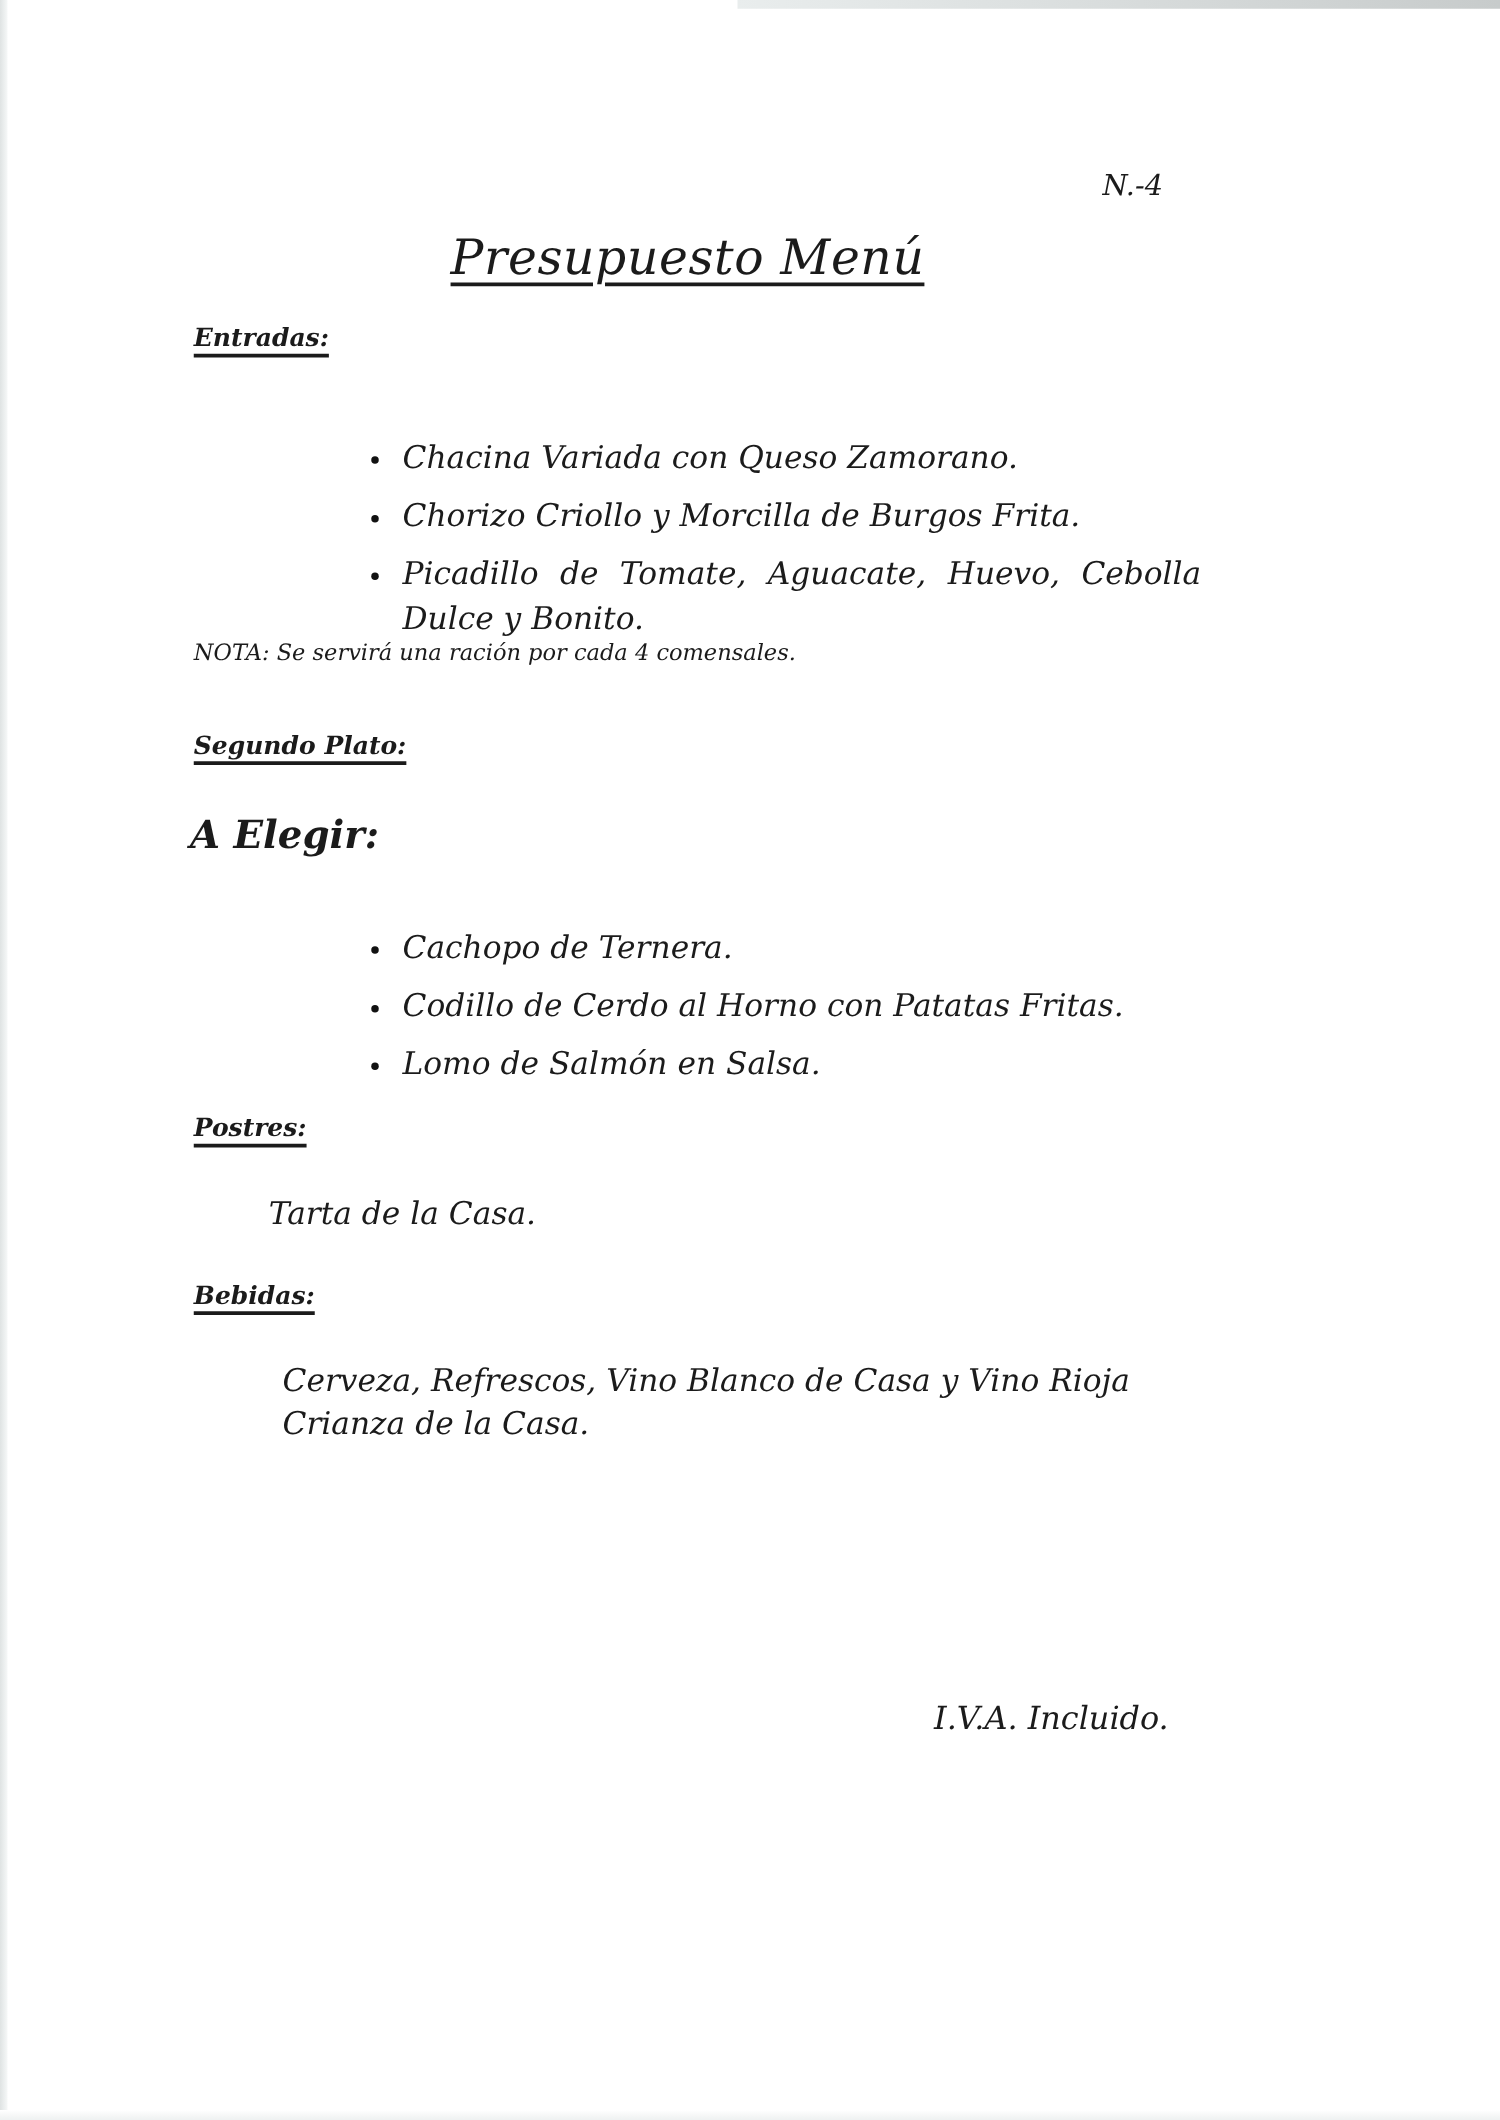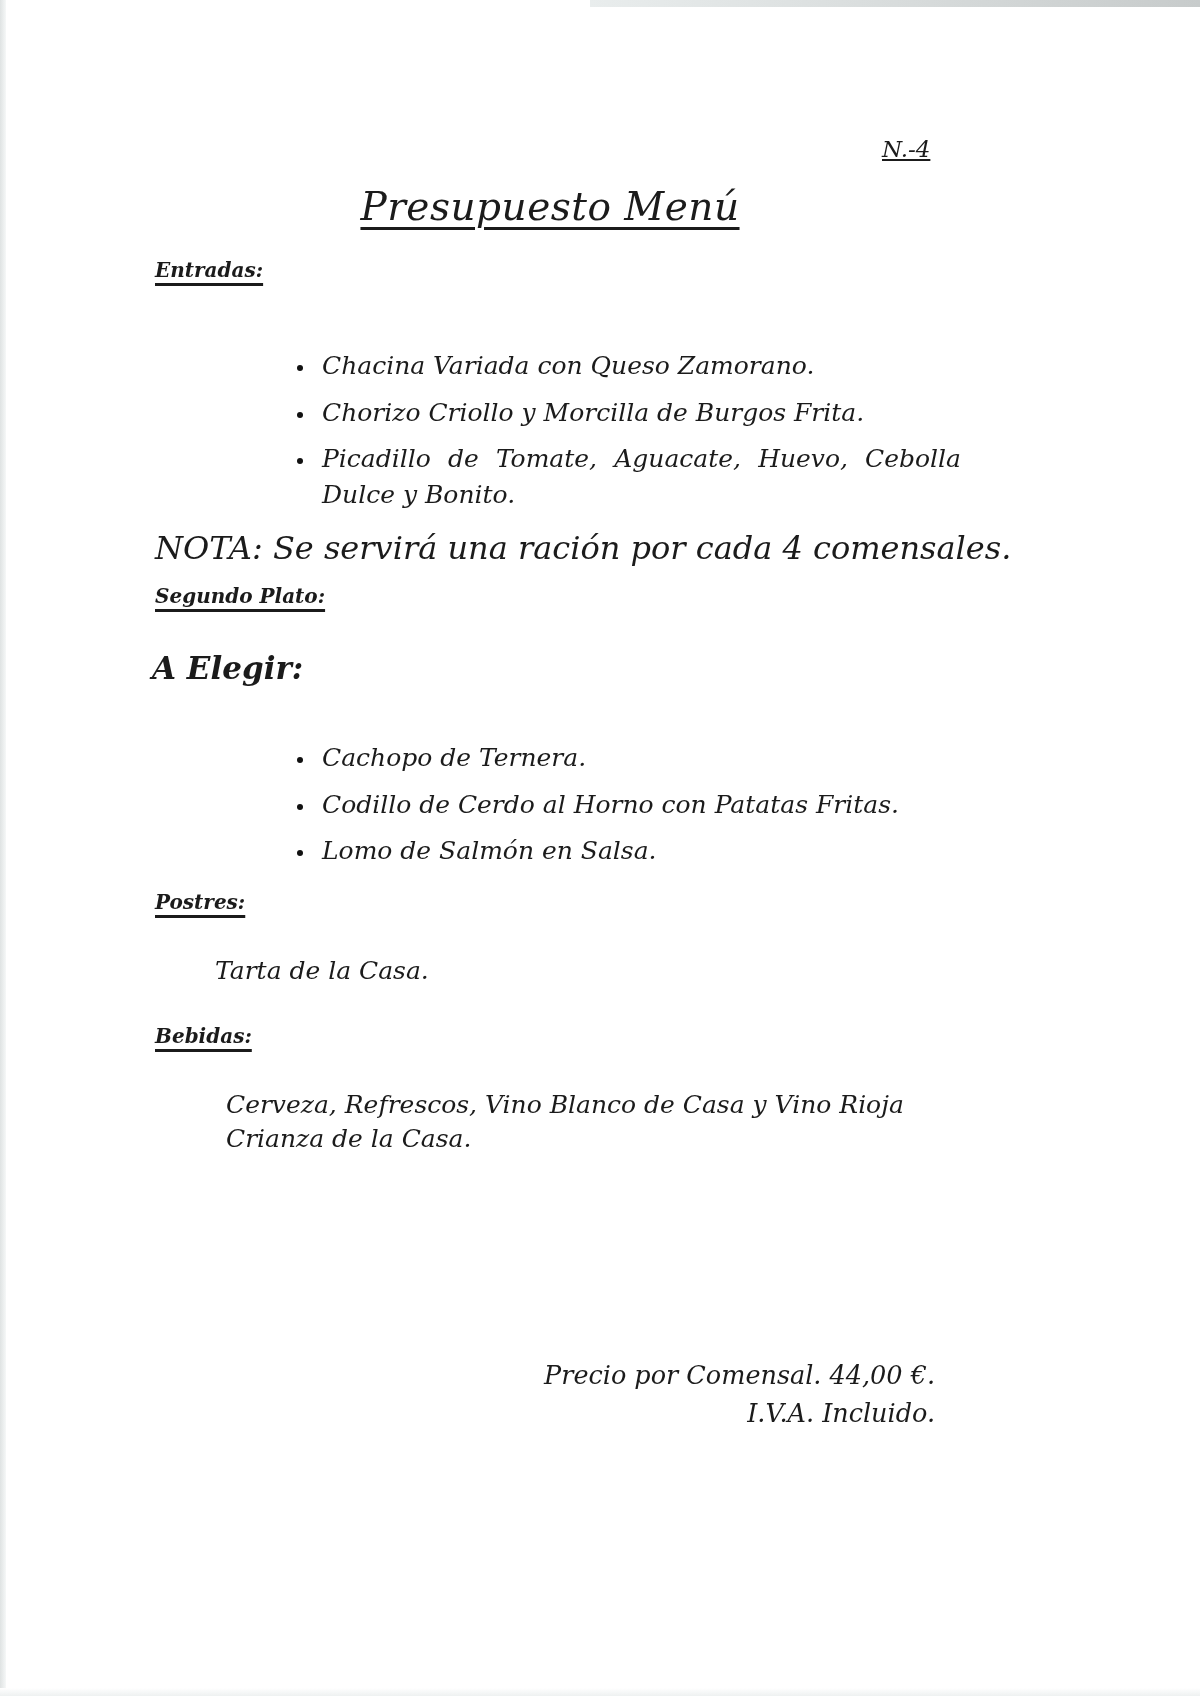--- a/index.html
+++ b/index.html
@@ -30,21 +30,20 @@
   .edge-bottom {
     position: absolute; bottom: 0; left: 0;
     width: 1200px; height: 8px;
     background: linear-gradient(to bottom, #ffffff, #eef1f1);
   }
 
   .page-num {
     position: absolute;
     top: 136px; left: 882px;
     font-size: 23px;
-    text-decoration: underline;
   }
   .doc-title {
     position: absolute;
     top: 184px; left: 155px;
     width: 790px;
     text-align: center;
     font-size: 39px;
     font-weight: normal;
     letter-spacing: 0.5px;
   }
@@ -86,22 +85,21 @@
     text-align: justify;
     padding-left: 6px;
   }
   .menu-list li::marker {
     font-size: 21px;
     color: #111;
   }
   .note-line {
     position: absolute;
     left: 155px;
-    font-size: 32px;
-    margin-top: 17px;
+    font-size: 18px;
   }
   .plain-line {
     position: absolute;
     font-size: 25px;
   }
   .drinks-par {
     position: absolute;
     top: 1088px; left: 226px;
     width: 714px;
     font-size: 25px;
@@ -164,15 +162,14 @@
 
 <div class="section-heading" style="top: 1024px;">
   <span>Bebidas:</span>
 </div>
 
 <div class="drinks-par">
   <div>Cerveza, Refrescos, Vino Blanco de Casa y Vino Rioja Crianza de la Casa.</div>
 </div>
 
 <div class="footer-block">
-  <div>Precio por Comensal. 44,00 €.</div>
   <div>I.V.A. Incluido.</div>
 </div>
 
 </body></html>

